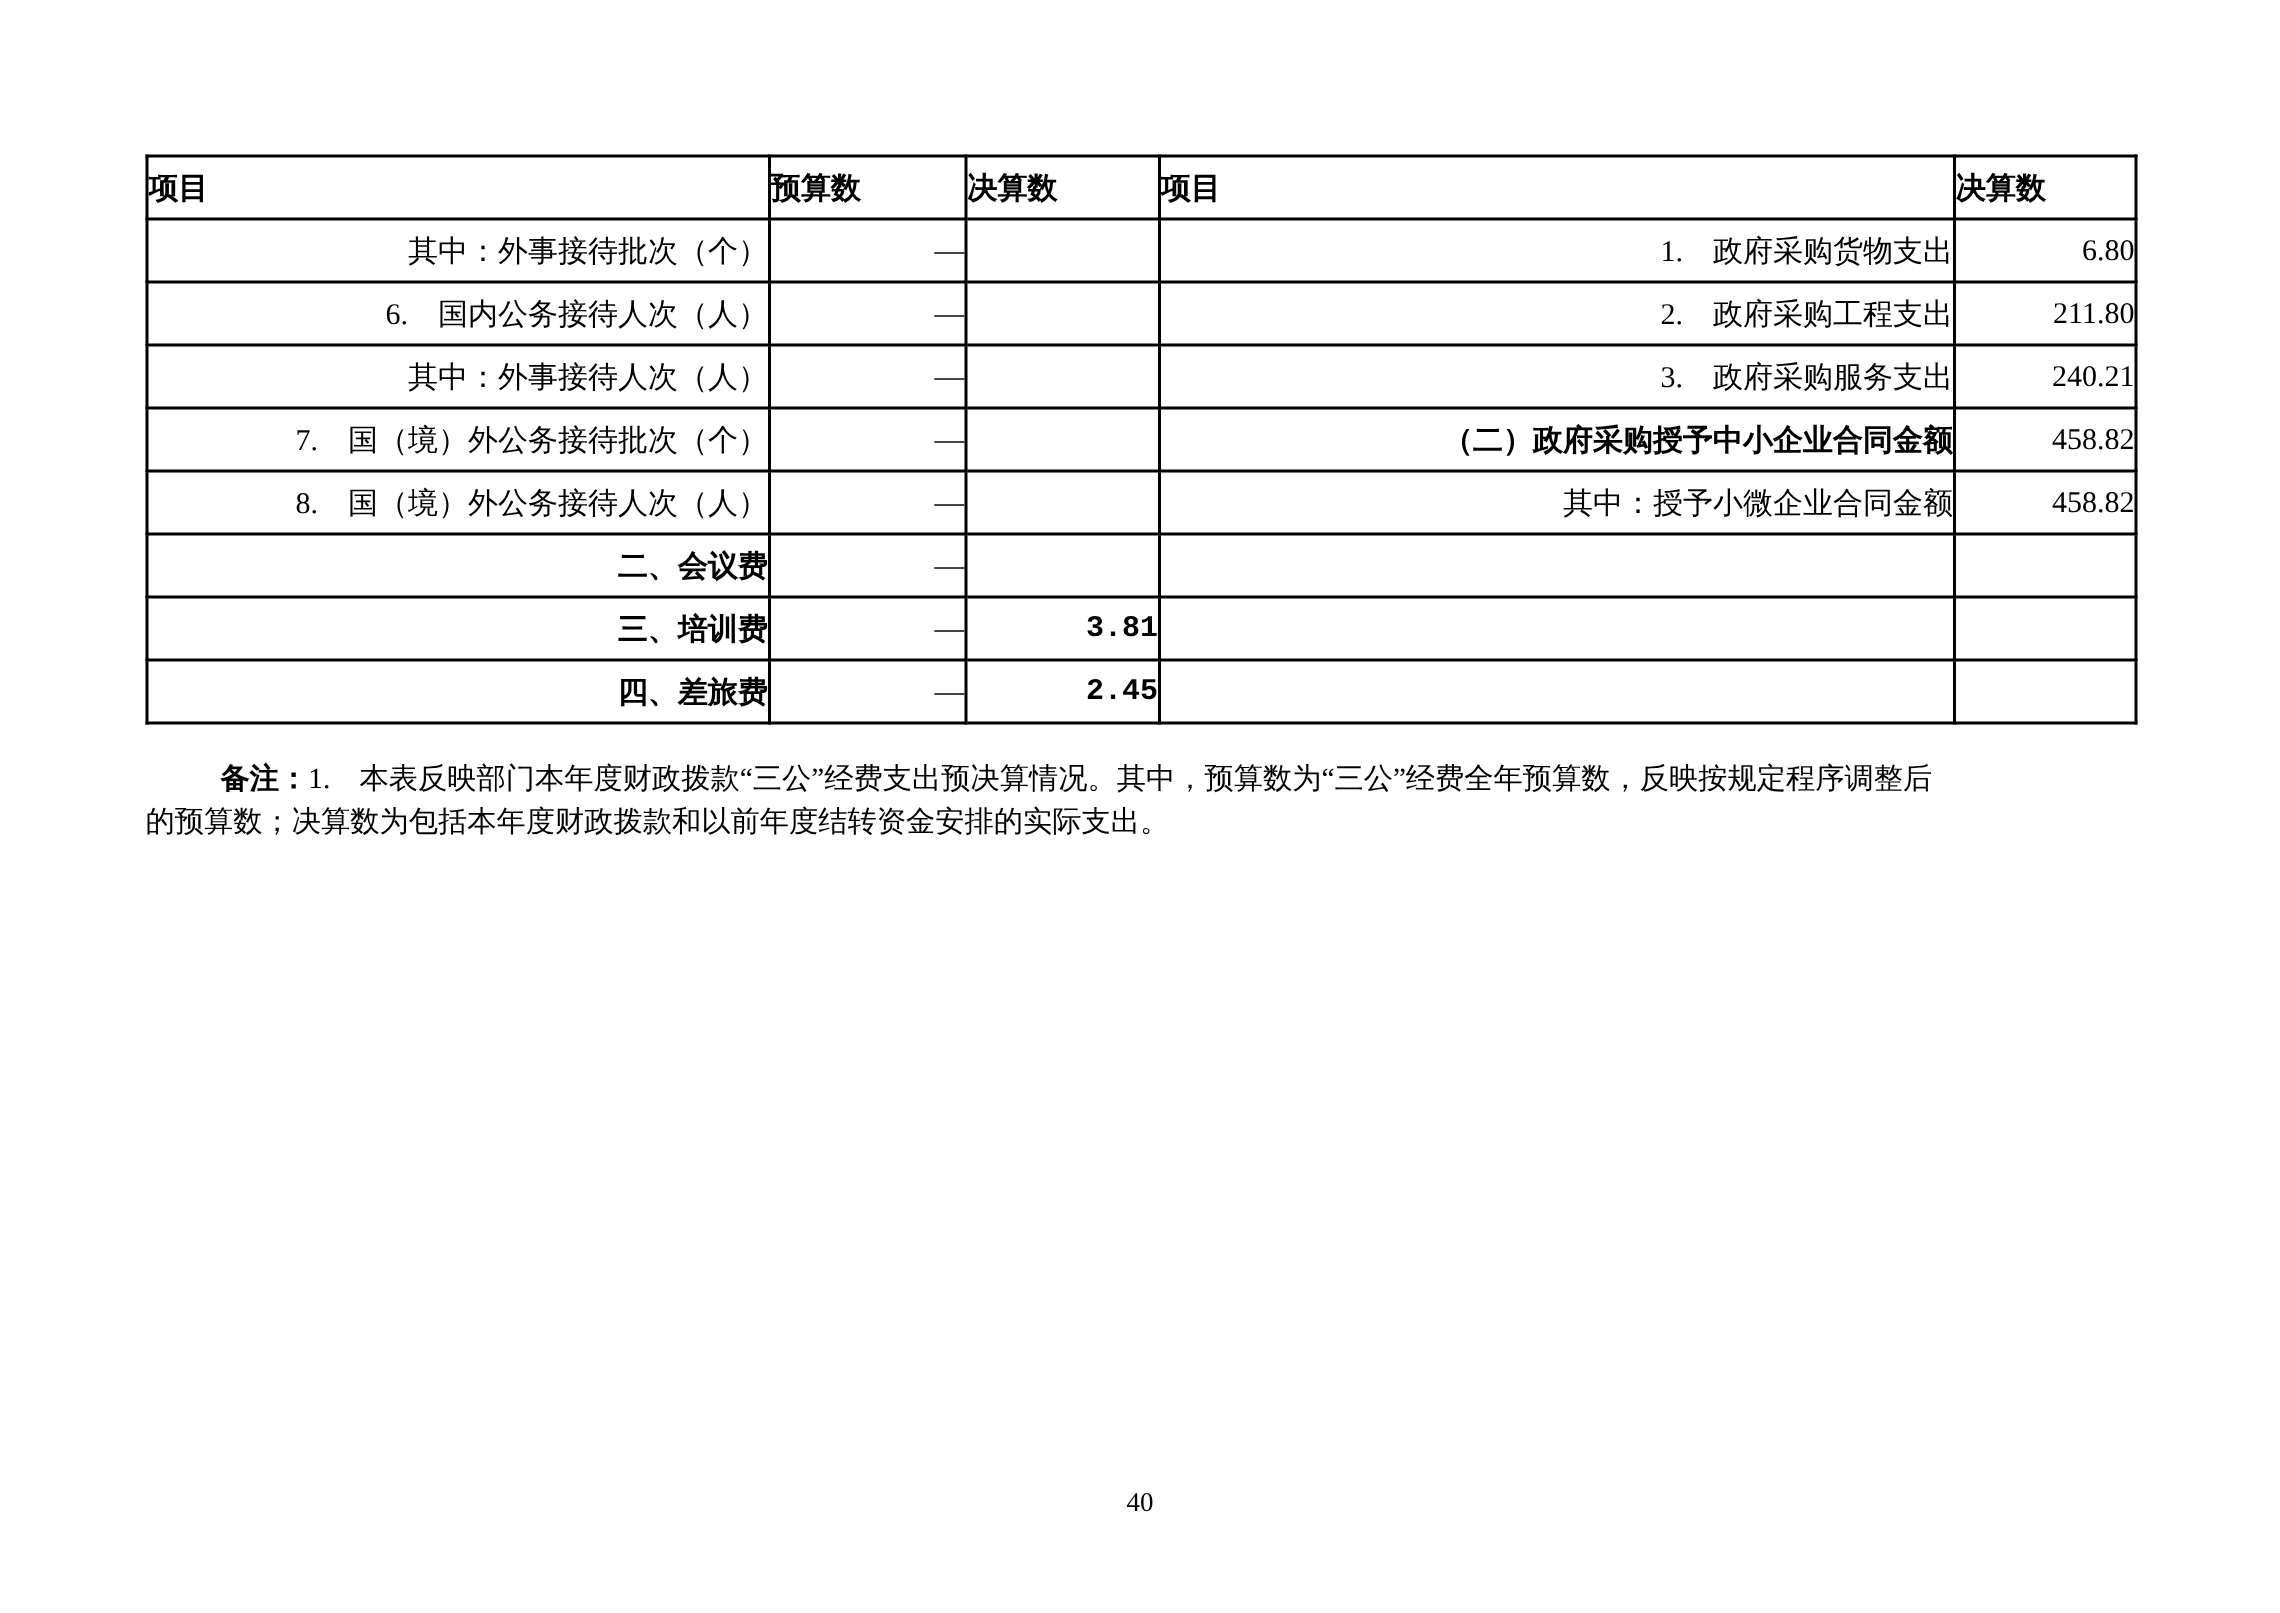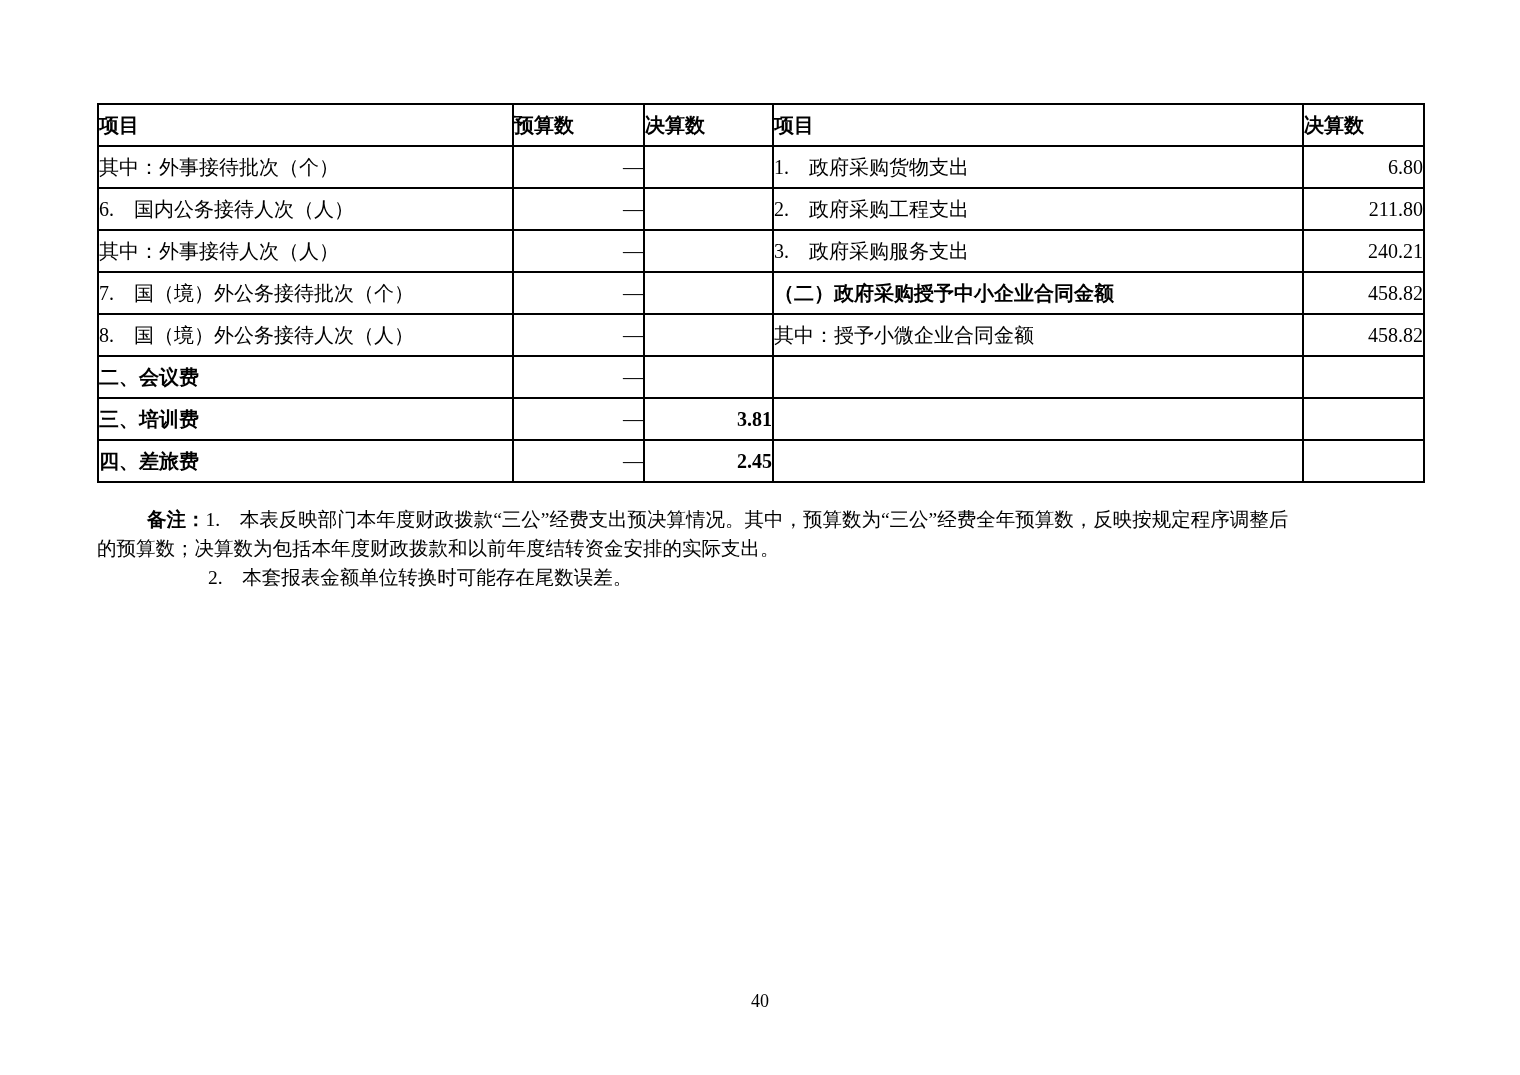--- a/index.html
+++ b/index.html
@@ -20,29 +20,29 @@
   table.fin th, table.fin td {
     border: 2px solid #000000;
     height: 40px;
     font-size: 20px;
     padding: 0;
     vertical-align: middle;
     overflow: hidden;
     white-space: nowrap;
   }
   table.fin th { font-weight: bold; text-align: left; }
-  td.item { text-align: left; }
+  td.item { text-align: right; }
   td.num  { text-align: right; padding-right: 10px; }
   .ind-sub   { padding-left: 65px; }
   .ind-num   { padding-left: 32px; }
   .ind-top   { padding-left: 12px; }
   .ind-num-r { padding-left: 32px; margin-top: 35px; }
   .ind-sub-r { padding-left: 77px; }
   .ind-top-r { padding-left: 8px; font-weight: bold;  }
-  .bold { font-weight: bold; }
+  .bold { font-weight: bold; font-family: Liberation Mono, monospace; }
 
   .notes {
     position: absolute; left: 97px; top: 505px; width: 1312px;
     font-size: 19.5px; line-height: 29px;
   }
   .note-line { white-space: nowrap; }
   .note-line.l1 { padding-left: 50px; }
   .note-line.l3 { padding-left: 111px; }
   .note-label { font-weight: bold; }
 
@@ -129,18 +129,17 @@
       <td class="num"></td>
     </tr>
   </tbody>
     </table>
 
   <div class="notes">
     <div class="note-line l1">
       <span class="note-label">备注：</span><span>1.　本表反映部门本年度财政拨款“三公”经费支出预决算情况。其中，预算数为“三公”经费全年预算数，反映按规定程序调整后</span>
     </div>
     <div class="note-line l2">的预算数；决算数为包括本年度财政拨款和以前年度结转资金安排的实际支出。</div>
-    <div class="note-line l3">2.　本套报表金额单位转换时可能存在尾数误差。</div>
   </div>
 
   <div class="page-number">40</div>
 
 </div>
 
 </body></html>

